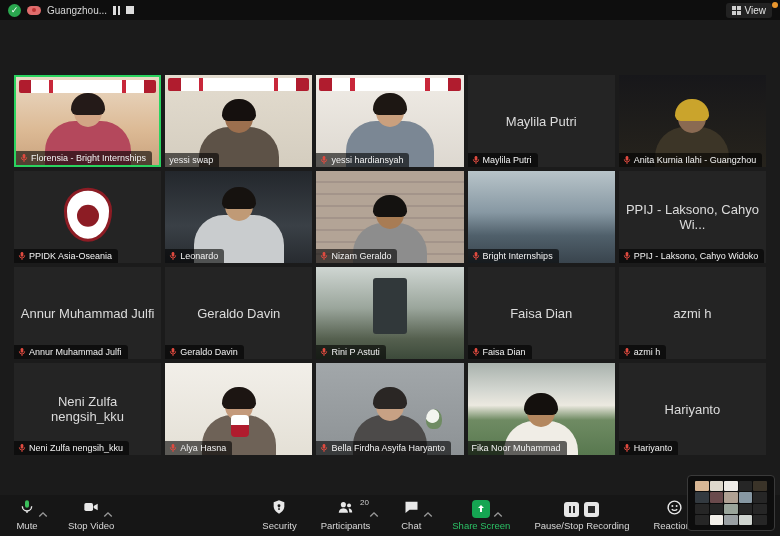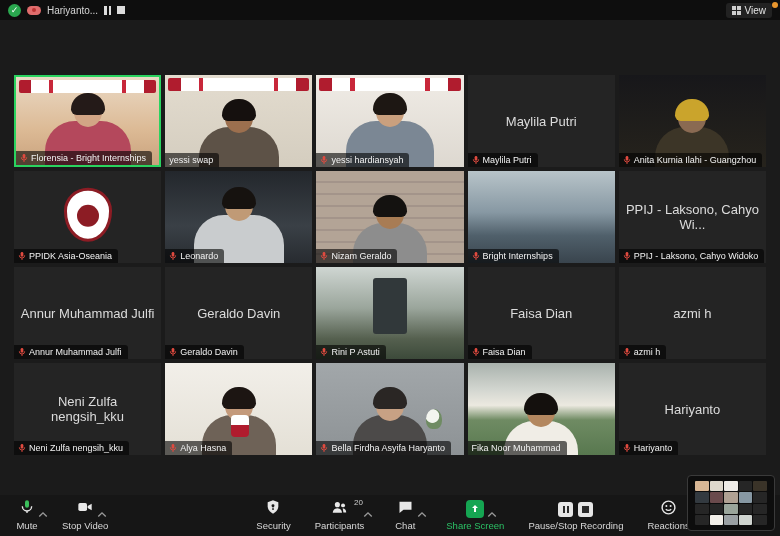--- a/index.html
+++ b/index.html
@@ -75,21 +75,21 @@
   .v-fika .person{--shirt:#f0ede6;--skin:#b3875f;--hair:#14100d;height:34px;}
   .v-ppidk .crest{position:absolute;left:50%;top:50%;transform:translate(-50%,-54%);
                   width:42px;height:48px;background:#fff;border:3px solid #8c1c24;
                   border-radius:50% 50% 50% 50%/42% 42% 56% 56%;}
   .v-ppidk .crest::after{content:'';position:absolute;left:50%;top:52%;transform:translate(-50%,-50%);
                   width:22px;height:22px;border-radius:50%;background:#8c1c24;}
 
   
   .toolbar{position:absolute;left:0;right:0;bottom:0;height:41px;background:#161616;
            display:flex;align-items:center;box-sizing:border-box;padding:0 10px;}
-  .tb-group-left{display:flex;gap:18px;}
+  .tb-group-left{display:flex;gap:24px;}
   .tb-group-center{display:flex;gap:24px;margin-left:148px;}
   .tb-item{display:flex;flex-direction:column;align-items:center;gap:2px;cursor:pointer;min-width:34px;}
   .tb-item .icon-row{position:relative;display:flex;align-items:center;height:18px;}
   .tb-item .lbl{font-size:9.5px;color:#d8d8d8;white-space:nowrap;}
   .tb-item.highlight .lbl{color:#2bc065;}
   .caret{position:absolute;right:-13px;top:4px;color:#9a9a9a;}
   .badge{position:absolute;right:-14px;top:-2px;font-size:8px;color:#cfcfcf;}
   .icon-share-wrap{width:18px;height:18px;border-radius:4px;background:#15a552;
                    display:flex;align-items:center;justify-content:center;}
   .recctl{display:flex;gap:5px;}
@@ -106,21 +106,21 @@
 </style>
 </head>
 <body>
 
 <div class="app">
 
   <div class="topbar">
     <div class="tb-left">
       <span class="enc">✓</span>
       <span class="rec-cloud"></span>
-      <span class="rec-text">Hariyanto...</span>
+      <span class="rec-text">Guangzhou...</span>
       <button class="rec-btn">
           <span class="pause-glyph">
             <i></i>
             <i></i>
           </span>
         </button>
       <button class="rec-btn">
           <span class="stop-glyph"></span>
         </button>
     </div>

